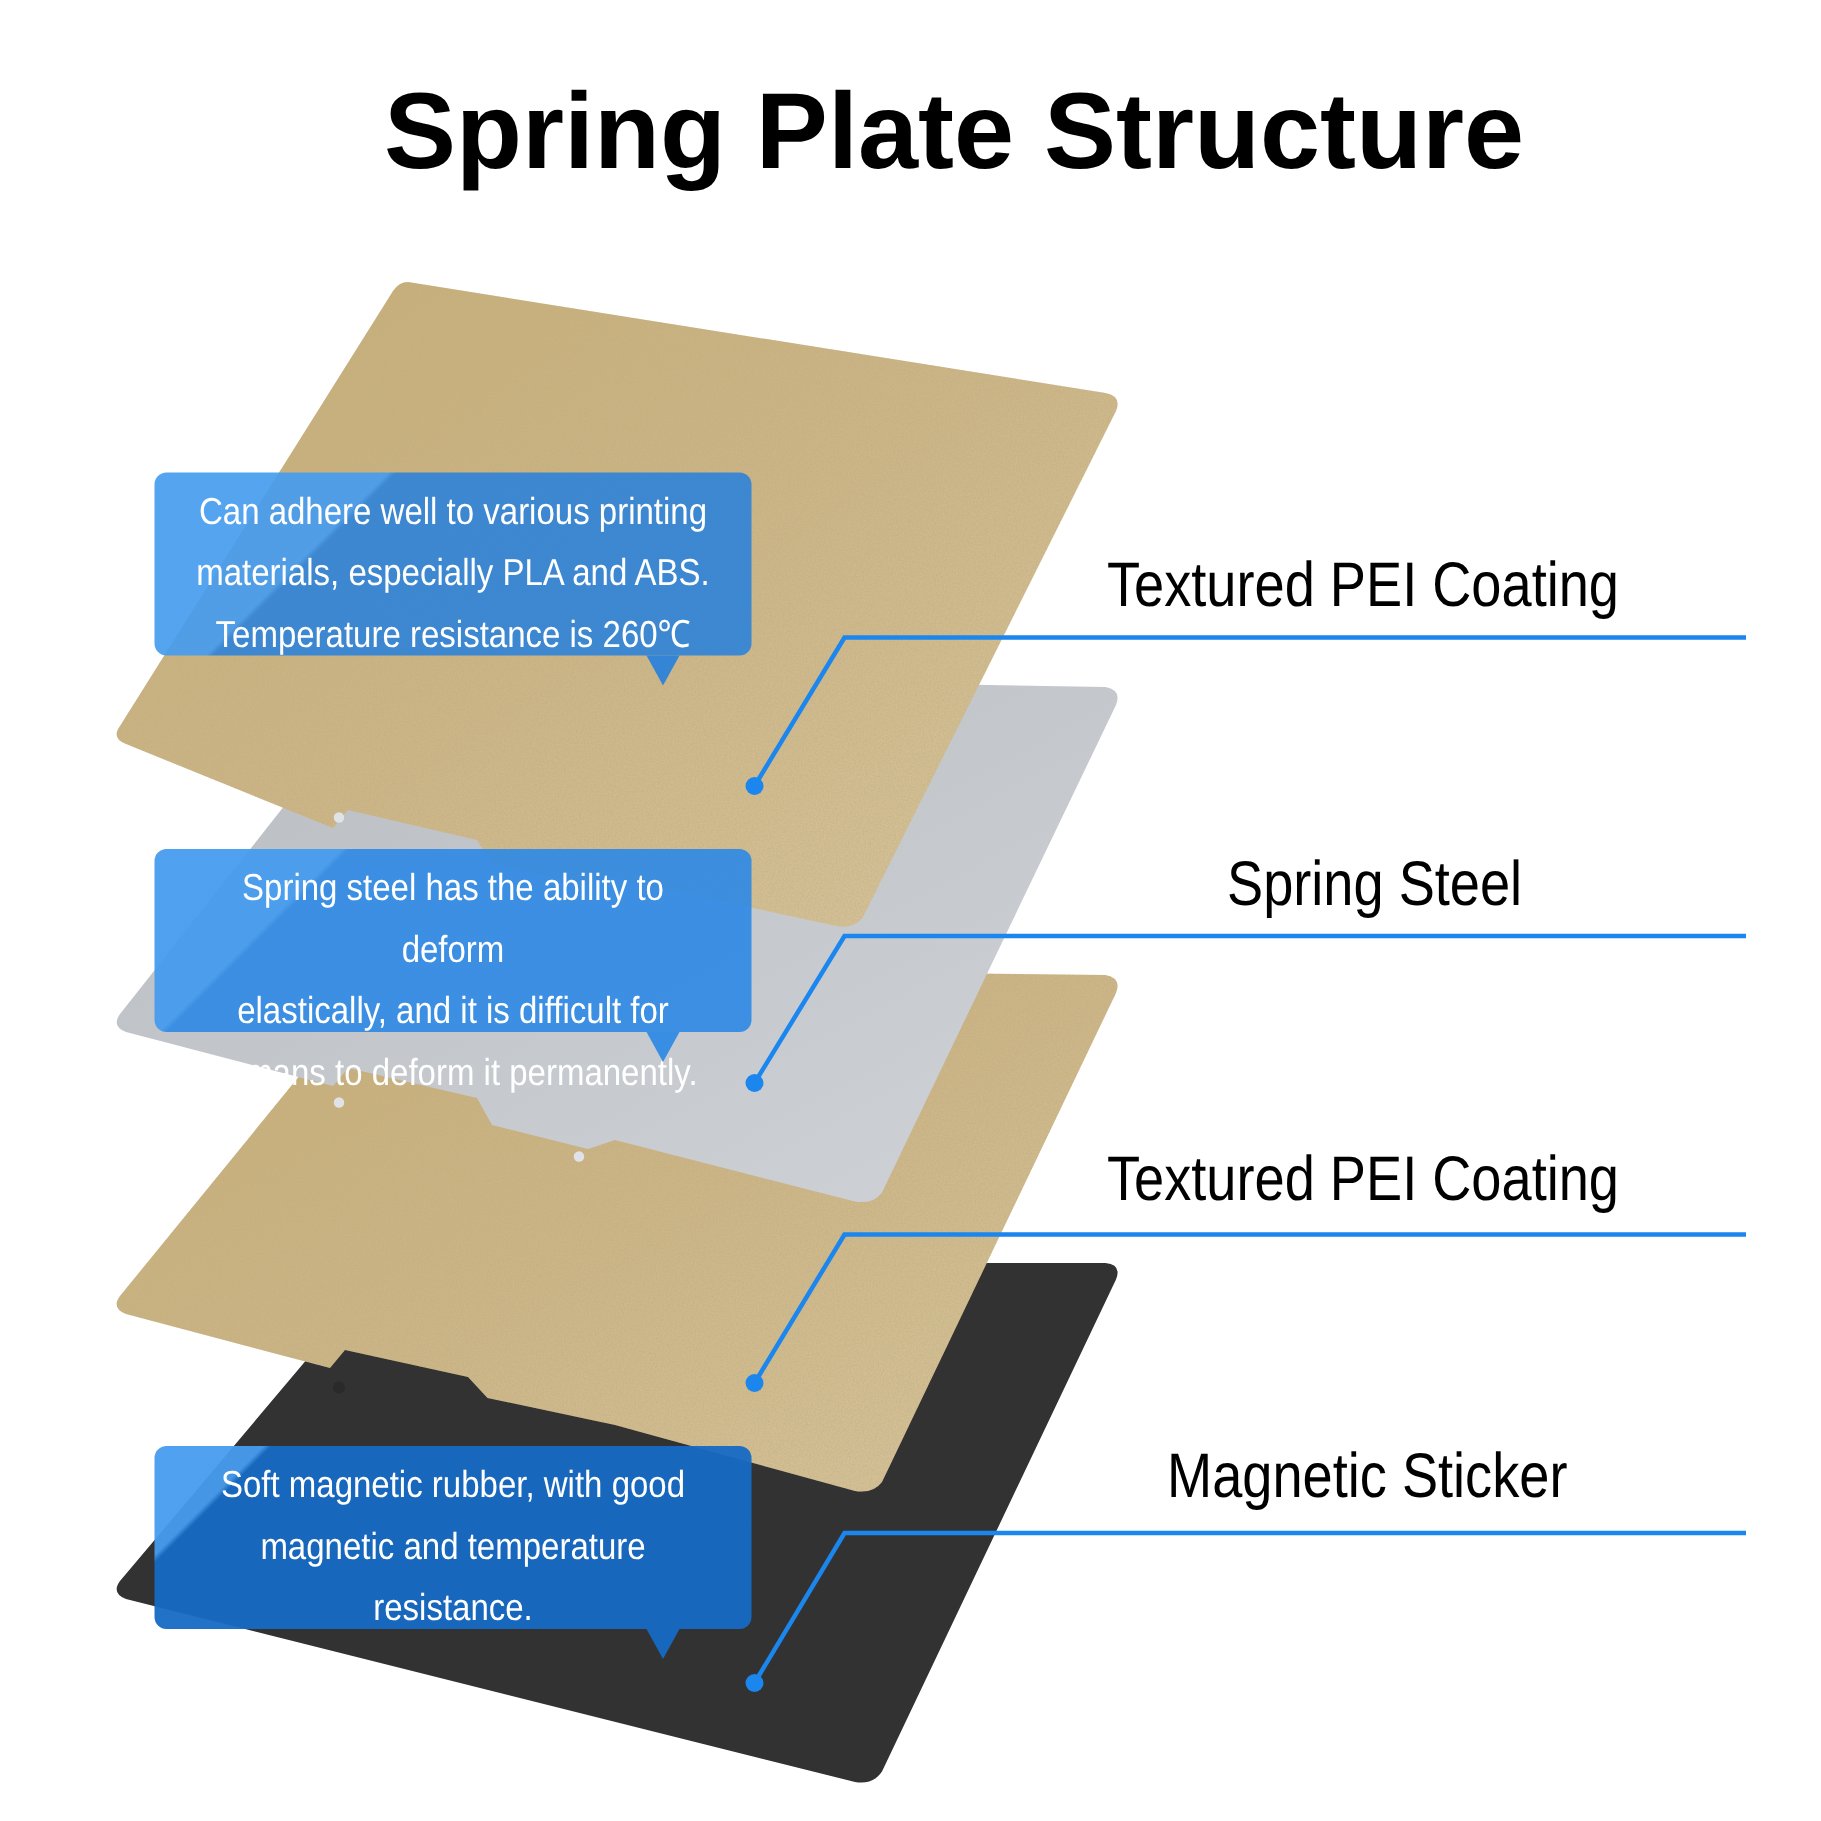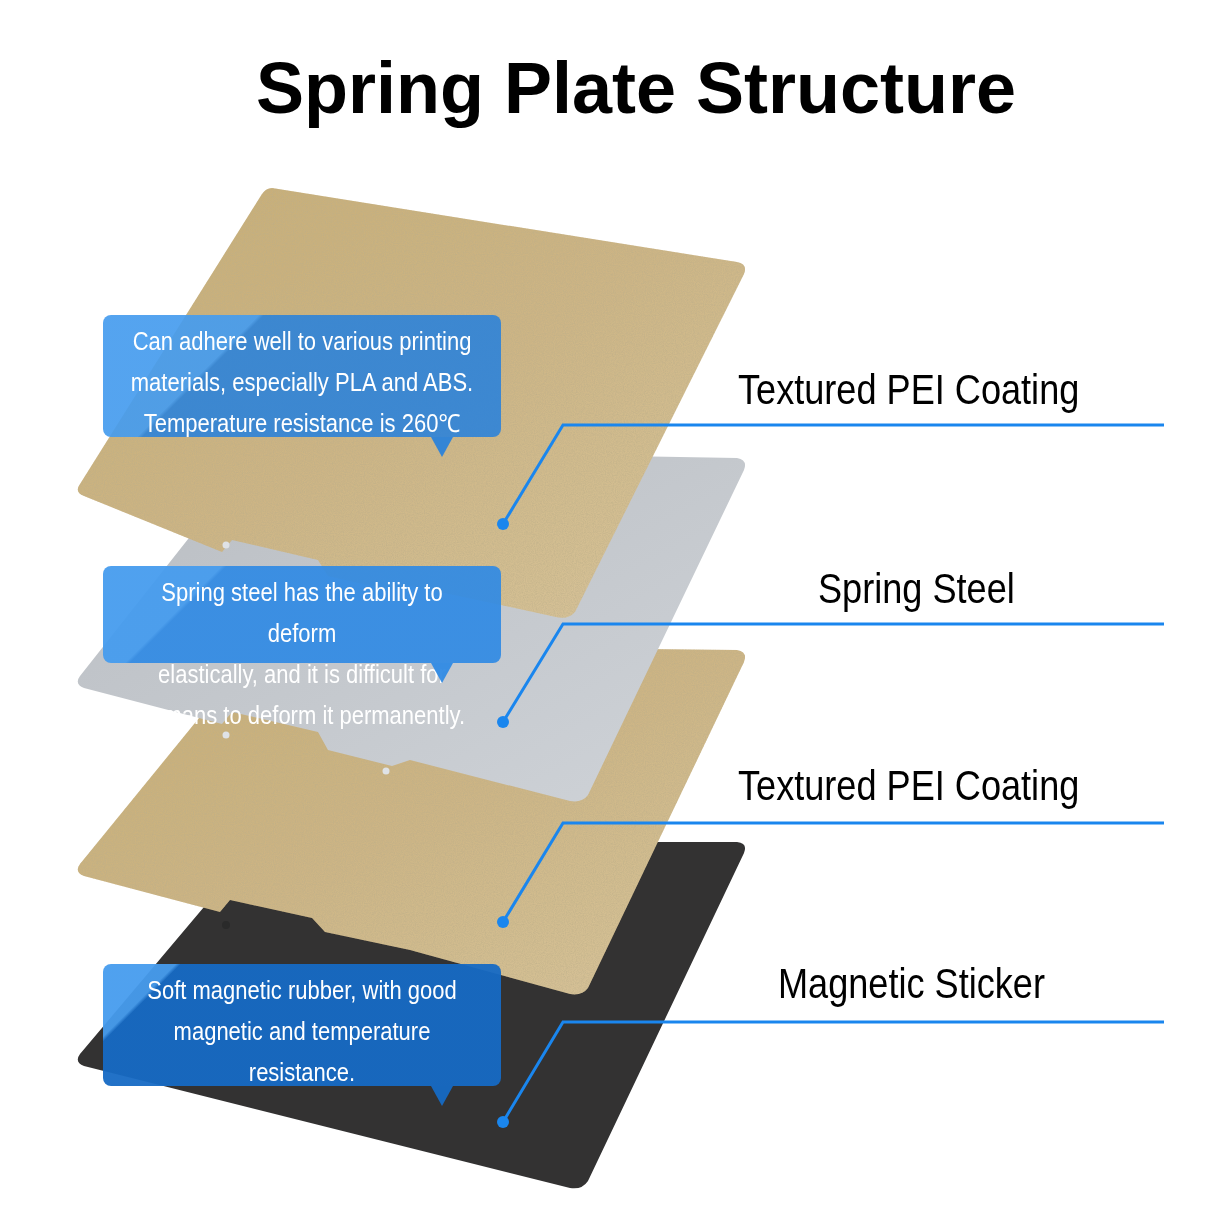--- a/index.html
+++ b/index.html
@@ -86,21 +86,21 @@
 
 <div class="bubble" style="left:103px; top:315px; height:122px; background: linear-gradient(135deg, rgba(70,156,238,0.92) 0%, rgba(70,156,238,0.92) 30%, rgba(36,128,222,0.85) 31%, rgba(36,128,222,0.85) 100%);">
   <span class="txt">
     <span style="display:block">Can adhere well to various printing</span>
     <span style="display:block">materials, especially PLA and ABS.</span>
     <span style="display:block">Temperature resistance is 260℃</span>
   </span>
   <span class="tail" style="border-top-color: rgba(36,128,222,0.9);"></span>
 </div>
 
-<div class="bubble" style="left:103px; top:566px; height:97px; background: linear-gradient(135deg, rgba(70,156,238,0.95) 0%, rgba(70,156,238,0.95) 24%, rgba(48,138,228,0.92) 25%, rgba(48,138,228,0.92) 100%);">
+<div class="bubble" style="left:103px; top:566px; height:122px; background: linear-gradient(135deg, rgba(70,156,238,0.95) 0%, rgba(70,156,238,0.95) 24%, rgba(48,138,228,0.92) 25%, rgba(48,138,228,0.92) 100%);">
   <span class="txt">
     <span style="display:block">Spring steel has the ability to deform</span>
     <span style="display:block">elastically, and it is difficult for</span>
     <span style="display:block">humans to deform it permanently.</span>
   </span>
   <span class="tail" style="border-top-color: rgba(48,138,228,0.95);"></span>
 </div>
 
 <div class="bubble" style="left:103px; top:964px; height:122px; background: linear-gradient(135deg, rgba(70,156,238,0.95) 0%, rgba(70,156,238,0.95) 14%, rgba(22,106,196,0.95) 15%, rgba(22,106,196,0.95) 100%);">
   <span class="txt">

